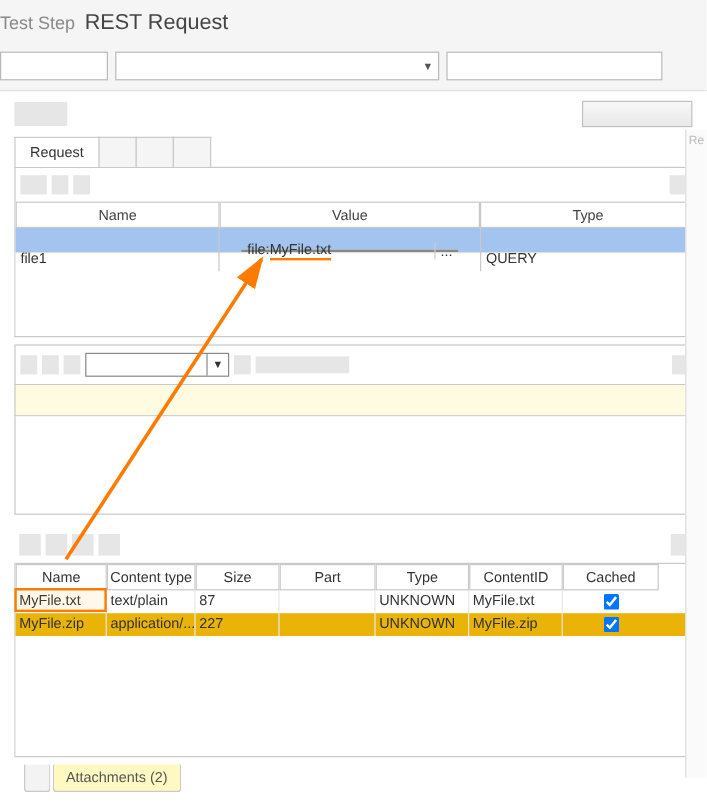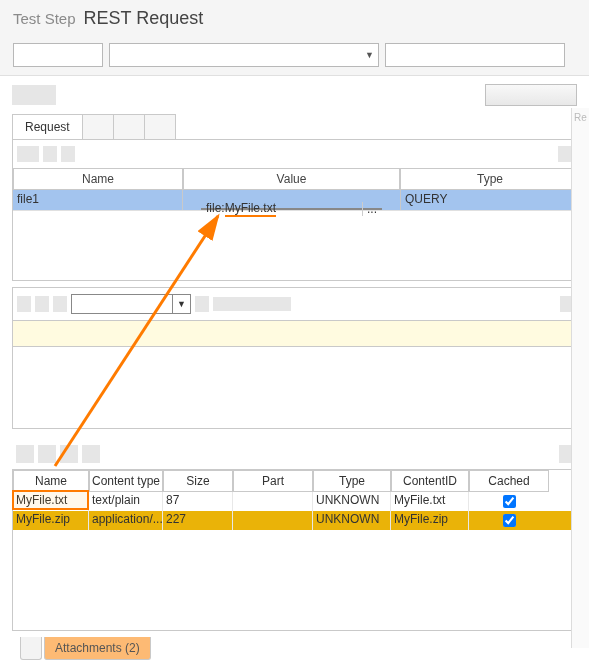--- a/index.html
+++ b/index.html
@@ -1,18 +1,18 @@
 <!DOCTYPE html>
 <html><head>
   <meta charset="utf-8">
   <style>
     * { box-sizing: border-box; margin: 0; padding: 0; }
     body { font-family: "Segoe UI", Tahoma, Arial, sans-serif; font-size: 12px; background: #fff; color: #333; width: 589px; height: 668px; position: relative; overflow: hidden; }
     
-    .header-bar { padding: 8px 13px; background: #f5f5f5; border-bottom: 1px solid #e0e0e0; }
+    .header-bar { padding: 8px 0; background: #f5f5f5; border-bottom: 1px solid #e0e0e0; }
     .title-row { display: flex; align-items: baseline; gap: 8px; margin-bottom: 8px; }
     .title-prefix { color: #8a8a8a; font-size: 15px; }
     .title-main { color: #444; font-size: 18px; }
     .dropdown-row { display: flex; gap: 6px; align-items: center; padding-top: 6px; }
     .dd { height: 24px; border: 1px solid #b8b8b8; background: #fff; display: flex; align-items: center; justify-content: space-between; padding: 0 4px; }
     .dd1 { width: 90px; }
     .dd2 { width: 270px; }
     .dd3 { width: 180px; }
     .dd-arrow { font-size: 9px; color: #555; }
     
@@ -30,21 +30,21 @@
     .sub-tools .skel { height: 16px; }
     .spacer { flex: 1; }
     
     .table { border: 1px solid #c9c9c9; border-top: none; }
     .thead { display: flex; }
     .th { border: 1px solid #c9c9c9; background: #fff; padding: 3px 6px; text-align: center; color: #444; font-size: 12px; }
     .col-name1 { width: 170px; }
     .col-value { flex: 1; }
     .col-type1 { width: 180px; }
     .tr { display: flex; background: #a3c4ee; height: 20px; }
-    .td { padding: 2px 4px; font-size: 12px; position: relative; }
+    .td { padding: 18px 4px; font-size: 12px; position: relative; }
     .td.col-name1 { border-right: 1px solid #c9c9c9; }
     .td.col-type1 { border-left: 1px solid #c9c9c9; }
     .value-editing { background: #fff; display: flex; align-items: center; height: 100%; border: 1px solid #888; }
     .value-text { flex: 1; padding: 0 4px; }
     .value-dots { padding: 0 4px; border-left: 1px solid #ccc; cursor: pointer; }
     .empty-body { height: 70px; background: #fff; border-top: 1px solid #e0e0e0; }
     
     .mid-bar { display: flex; align-items: center; gap: 4px; padding: 6px 4px; margin-top: 6px; border: 1px solid #c9c9c9; }
     .mid-bar .skel { height: 16px; }
     .combo { height: 20px; width: 120px; border: 1px solid #888; display: flex; align-items: center; justify-content: flex-end; }
@@ -71,21 +71,21 @@
     .att-tr.sel { background: #eab308; }
     .att-td.c-name, .att-td.c-ct, .att-td.c-size, .att-td.c-part, .att-td.c-type, .att-td.c-cid { border-right: 1px solid #e8e8e8; }
     .highlight-box { position: absolute; border: 2px solid #ff7b00; background: rgba(255,165,0,0.08); pointer-events: none; }
     .chk { display: flex; align-items: center; justify-content: center; }
     .chk input { pointer-events: none; }
     .underline-orange { border-bottom: 2px solid #ff7b00; display: inline-block; }
     
     .att-empty { height: 100px; background: #fff; }
     
     .footer-tabs { display: flex; gap: 2px; padding: 0 8px; margin-top: 6px; align-items: center; }
-    .footer-tab { padding: 4px 10px; border: 1px solid #c9c9c9; border-top: none; border-radius: 0 0 3px 3px; font-size: 12px; color: #555; background: #fdba74; }
+    .footer-tab { padding: 4px 10px; border: 1px solid #c9c9c9; border-top: none; border-radius: 0 0 3px 3px; font-size: 12px; color: #555; background: #fef9c3; }
     .footer-tab.ghost { width: 22px; color: transparent; background: #f3f3f3; }
     
     .side-strip { position: absolute; right: 0; top: 108px; width: 18px; height: 540px; border-left: 1px solid #dcdcdc; background: #fafafa; }
     .side-char { color: #bbb; font-size: 10px; padding: 4px 2px; }
     
     svg.arrow { position: absolute; pointer-events: none; }
   </style>
 </head>
 <body>
 

